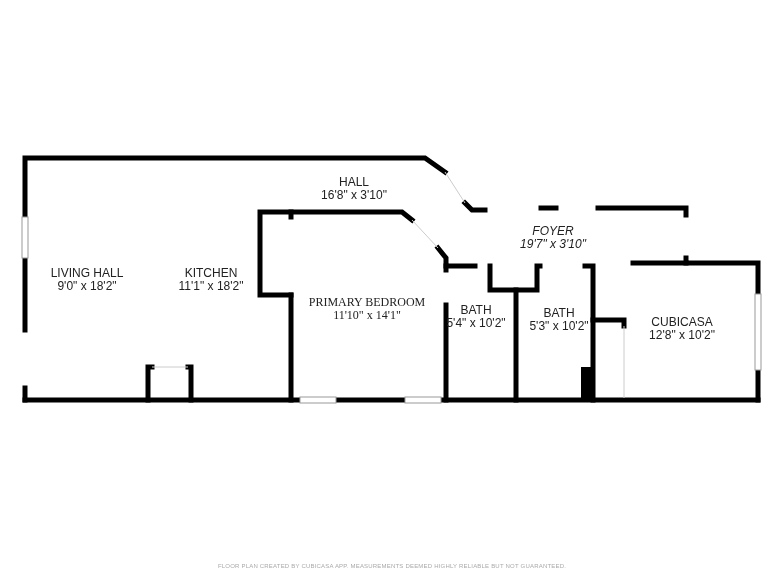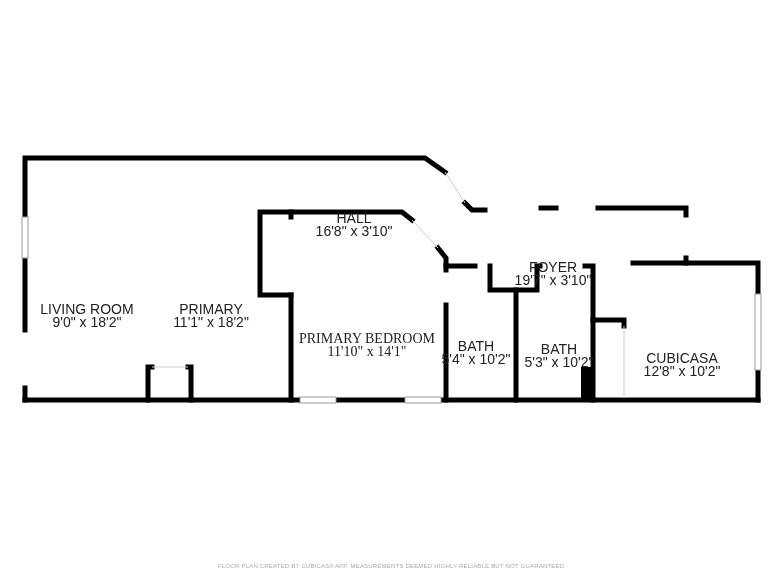--- a/index.html
+++ b/index.html
@@ -1,18 +1,18 @@
 <!DOCTYPE html>
 <html><head>
 <meta charset="utf-8">
 <style>
   html, body { margin:0; padding:0; background:#ffffff; }
   body { width:784px; height:588px; position:relative; overflow:hidden; font-family:"Liberation Sans", sans-serif; }
   svg.plan { position:absolute; left:0; top:0; }
-  .room-label { position:absolute; text-align:center; color:#222; font-size:14px; line-height:13px; white-space:nowrap; transform:translateX(-50%);margin-top:36px; }
+  .room-label { position:absolute; text-align:center; color:#222; font-size:12px; line-height:13px; white-space:nowrap; transform:translateX(-50%); }
   .footer { position:absolute; left:0; width:784px; top:563px; text-align:center; font-size:6px; color:#aaa; letter-spacing:0.2px; }
 </style>
 </head>
 <body>
 
 <svg class="plan" width="784" height="588" viewBox="0 0 784 588">
   <g stroke="#000" stroke-width="5" fill="none" stroke-linecap="square">
 
     <path d="M25 215 V158 H425 L445 172"></path>
     <path d="M25 260 V330"></path>
@@ -53,36 +53,36 @@
   </g>
   <g stroke="#ccc" stroke-width="1" fill="none">
     <path d="M445 172 L465 203"></path>
     <path d="M412 220 L438 248"></path>
     <path d="M152 367 H188"></path>
     <path d="M624 326 V398"></path>
   </g>
 </svg>
 
 <div class="room-label" style="left:87px; top:267px;">
-  <div>LIVING ROOM</div>
+  <div>LIVING HALL</div>
   <div>9'0" x 18'2"</div>
 </div>
 <div class="room-label" style="left:211px; top:267px;">
-  <div>PRIMARY</div>
+  <div>KITCHEN</div>
   <div>11'1" x 18'2"</div>
 </div>
 <div class="room-label" style="left:354px; top:176px;">
   <div>HALL</div>
   <div>16'8" x 3'10"</div>
 </div>
 <div class="room-label" style="left:367px; top:296px;font-family:Liberation Serif, serif;">
   <div>PRIMARY BEDROOM</div>
   <div>11'10" x 14'1"</div>
 </div>
-<div class="room-label" style="left:553px; top:225px;">
+<div class="room-label" style="left:553px; top:225px;font-style:italic;">
   <div>FOYER</div>
   <div>19'7" x 3'10"</div>
 </div>
 <div class="room-label" style="left:476px; top:304px;">
   <div>BATH</div>
   <div>5'4" x 10'2"</div>
 </div>
 <div class="room-label" style="left:559px; top:307px;">
   <div>BATH</div>
   <div>5'3" x 10'2"</div>

